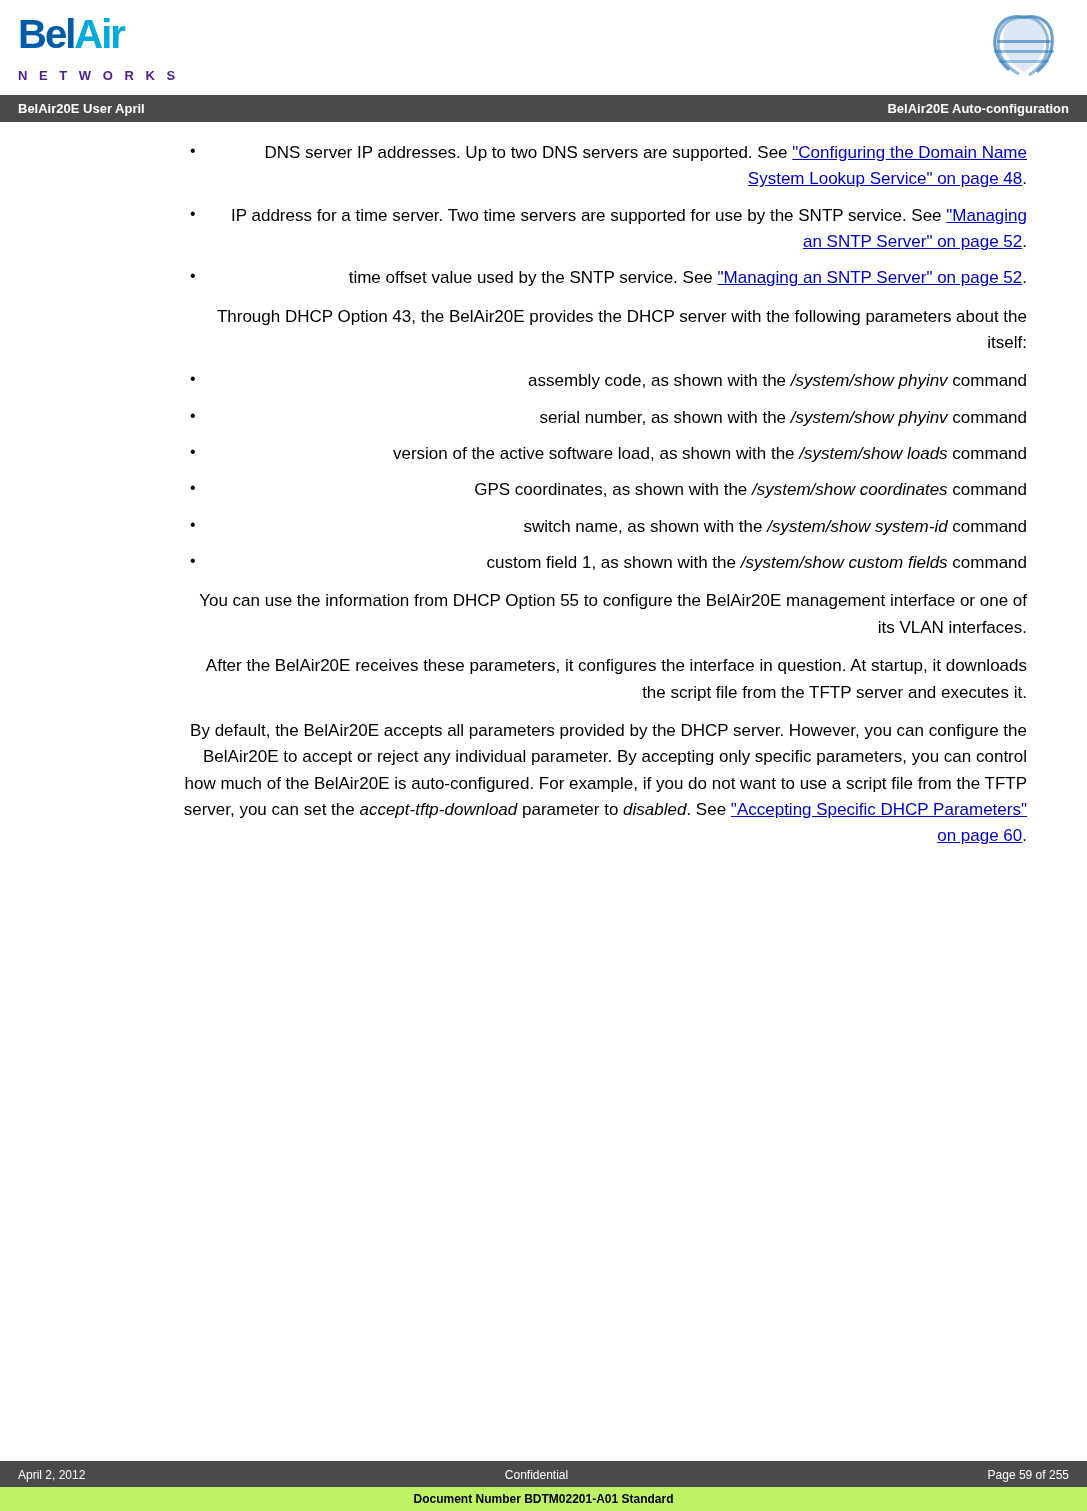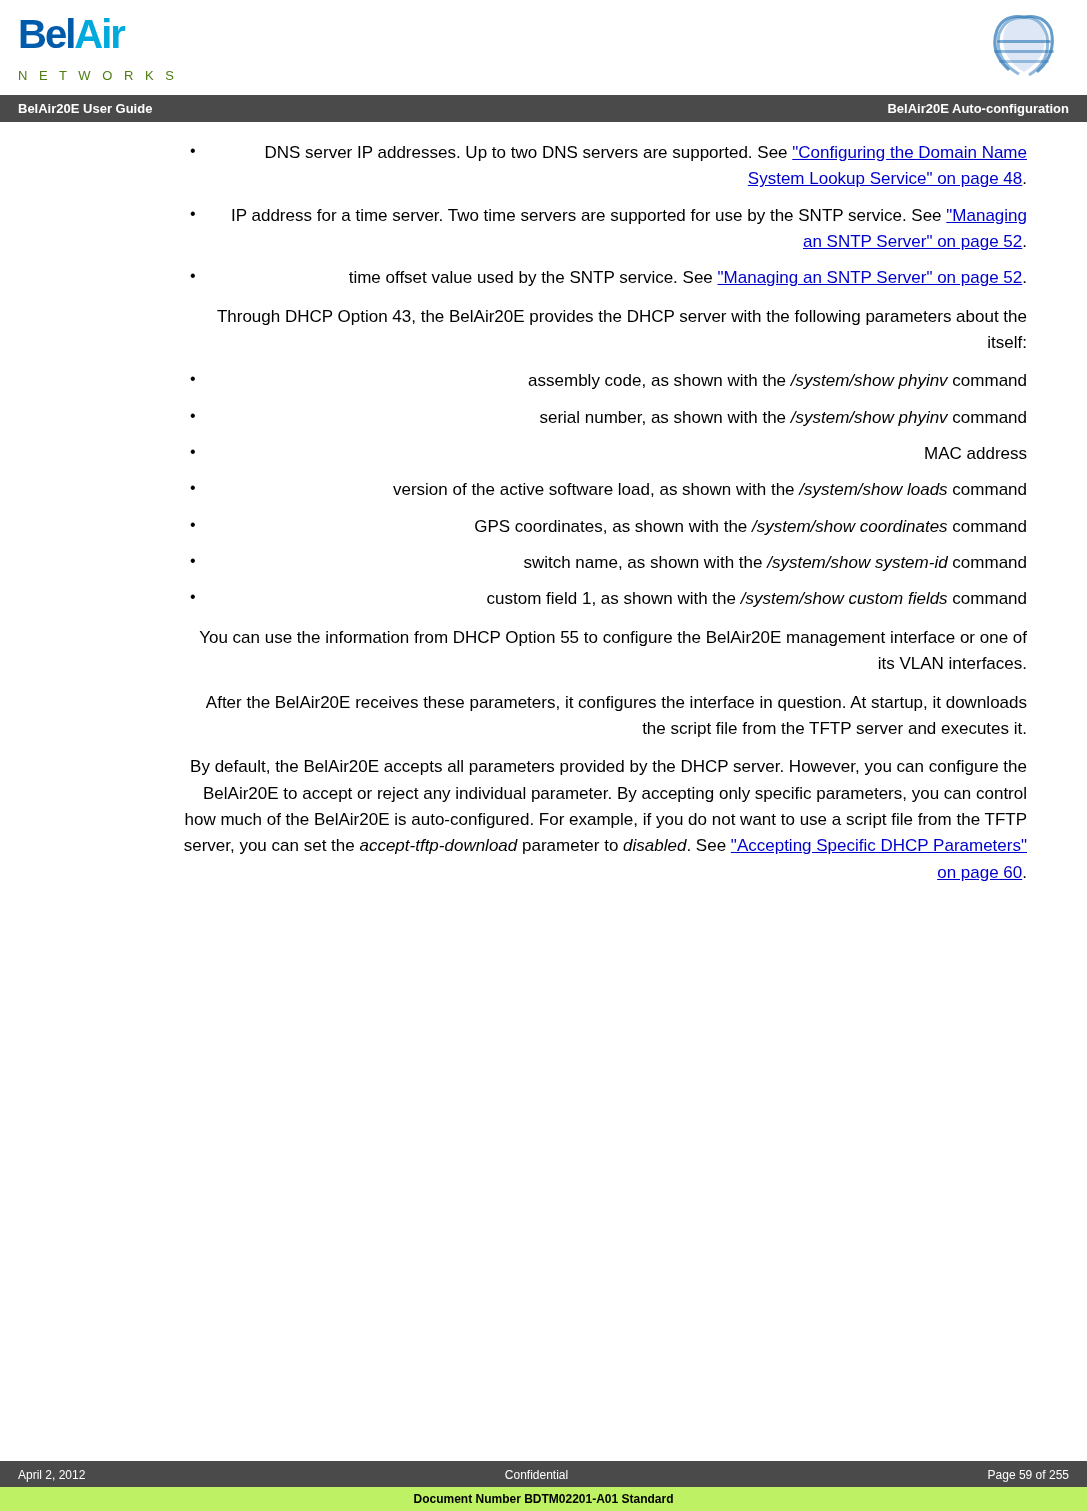--- a/index.html
+++ b/index.html
@@ -29,22 +29,22 @@
     .logo-belair .logo-text {
       font-size: 36px;
       font-weight: 900;
       color: #005baa;
       line-height: 1;
       letter-spacing: -1px;
     }
     .logo-belair .networks-text {
       font-size: 13px;
       letter-spacing: 4px;
-      color: #4d7c0f;
-      font-weight: 400;
+      color: #4c1d95;
+      font-weight: 700;
       margin-top: 14px;
     }
 
     
     .title-bar {
       display: flex;
       justify-content: space-between;
       background: #4a4a4a;
       color: #fff;
       padding: 6px 18px;
@@ -148,21 +148,21 @@
 
         <rect x="18" y="28" width="54" height="3" rx="1.5" fill="#005baa" opacity="0.6"></rect>
         <rect x="15" y="38" width="60" height="3" rx="1.5" fill="#005baa" opacity="0.5"></rect>
         <rect x="20" y="48" width="50" height="3" rx="1.5" fill="#005baa" opacity="0.4"></rect>
       </g>
     </svg>
   </div>
 </div>
 
 <div class="title-bar">
-  <span>BelAir20E User Guide</span>
+  <span>BelAir20E User April</span>
   <span>BelAir20E Auto-configuration</span>
 </div>
 
 <div class="main-content">
 
   <ul class="bullet-list">
     <li>
       <div class="li-content">
         <span>DNS server IP addresses. Up to two DNS servers are supported. See </span><a href="#" class="doc-link">"Configuring the Domain Name System Lookup Service" on page&nbsp;48</a><span>.</span>
       </div>
@@ -183,25 +183,20 @@
 
   <ul class="bullet-list">
     <li>
       <div class="li-content">
         <span>assembly code, as shown with the </span><em class="cmd">/system/show phyinv</em><span> command</span>
       </div>
     </li>
     <li>
       <div class="li-content">
         <span>serial number, as shown with the </span><em class="cmd">/system/show phyinv</em><span> command</span>
-      </div>
-    </li>
-    <li>
-      <div class="li-content">
-        <span>MAC address</span>
       </div>
     </li>
     <li>
       <div class="li-content">
         <span>version of the active software load, as shown with the </span><em class="cmd">/system/show loads</em><span> command</span>
       </div>
     </li>
     <li>
       <div class="li-content">
         <span>GPS coordinates, as shown with the </span><em class="cmd">/system/show coordinates</em><span> command</span>

